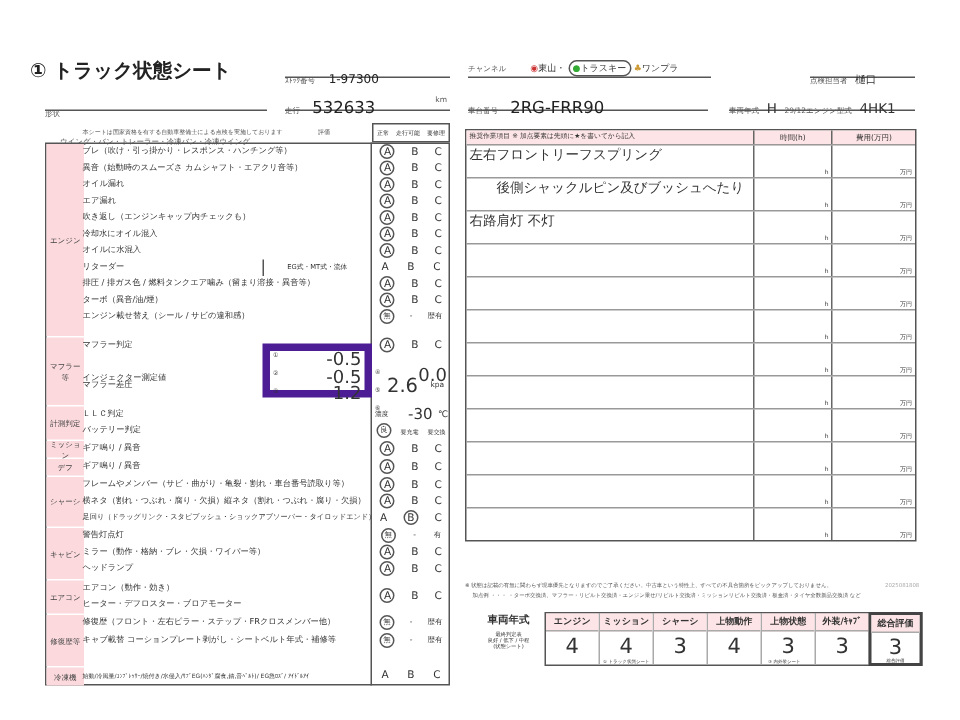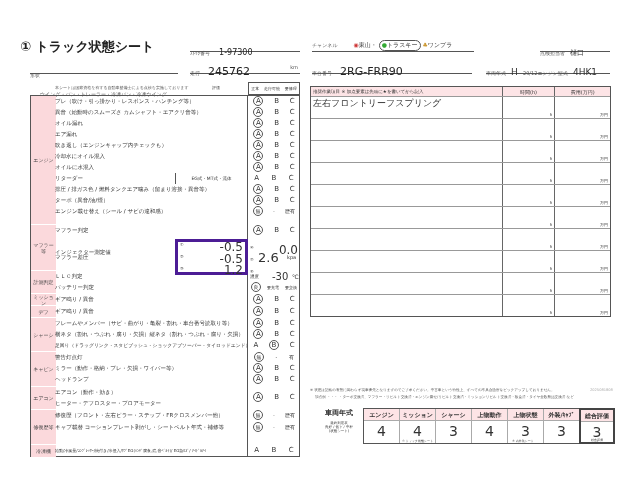--- a/index.html
+++ b/index.html
@@ -47,21 +47,21 @@
   <span class="lbl">点検担当者</span>
   <span style="font-size:7px">樋口</span>
 </div>
 
 <div class="abs ul" style="left:30px;top:62px;width:148px;height:12px">
   <span class="lbl">形状</span>
   <span class="smallrow" style="margin-left:10px">ウイング・バン・トレーラー・冷凍バン・冷凍ウイング</span>
 </div>
 <div class="abs ul" style="left:190px;top:60px;width:110px;height:14px">
   <span class="lbl">走行</span>
-  <span class="val" style="margin-left:3px">245762</span>
+  <span class="val" style="margin-left:3px">532633</span>
   <span class="lbl" style="position:absolute;right:2px;top:4px">km</span>
 </div>
 <div class="abs ul" style="left:312px;top:60px;width:160px;height:14px">
   <span class="lbl">車台番号</span>
   <span class="val" style="margin-left:3px">2RG-FRR90</span>
 </div>
 <div class="abs ul" style="left:486px;top:60px;width:124px;height:14px;white-space:nowrap">
   <span class="lbl">車両年式</span>
   <span style="font-size:9px">H</span>
   <span class="lbl">29/12</span><span class="lbl">エンジン型式</span>
@@ -190,21 +190,21 @@
       </span>
     </div>
   <div class="row" style="top:156px">
       <span class="item">マフラー差圧</span>
       <span style="position:absolute;left:228px;font-size:13px;line-height:12px">2.6</span>
       <span style="position:absolute;left:257px;font-size:5px">kpa</span>
     </div>
   <div class="row" style="top:151px">
       <span class="item">インジェクター測定値</span>
     </div>
-  <div class="abs" style="left:145px;top:143px;width:73px;height:36px;border:3px solid #4c1d95">
+  <div class="abs" style="left:145px;top:133px;width:73px;height:36px;border:5px solid #4c1d95">
     <div style="position:absolute;left:2px;top:0;font-size:4px">①</div>
     <div style="position:absolute;right:2px;top:-2px;font-size:12px">-0.5</div>
     <div style="position:absolute;left:2px;top:12px;font-size:4px">②</div>
     <div style="position:absolute;right:2px;top:10px;font-size:12px">-0.5</div>
     <div style="position:absolute;left:2px;top:24px;font-size:4px">③</div>
     <div style="position:absolute;right:2px;top:21px;font-size:12px">1.2</div>
   </div>
   <div class="abs" style="left:218px;top:149px;width:52px;height:36px">
     <div style="position:absolute;left:2px;top:0;font-size:4px">④</div>
     <div style="position:absolute;right:2px;top:-2px;font-size:12px">0.0</div>
@@ -335,20 +335,38 @@
   <div class="rtrow">
       <div class="c1">左右フロントリーフスプリング</div>
       <div class="c2">
         <span class="unit">h</span>
       </div>
       <div class="c3">
         <span class="unit">万円</span>
       </div>
     </div>
   <div class="rtrow">
+      <div class="c1">　　後側シャックルピン及びブッシュへたり</div>
+      <div class="c2">
+        <span class="unit">h</span>
+      </div>
+      <div class="c3">
+        <span class="unit">万円</span>
+      </div>
+    </div>
+  <div class="rtrow">
+      <div class="c1">右路肩灯 不灯</div>
+      <div class="c2">
+        <span class="unit">h</span>
+      </div>
+      <div class="c3">
+        <span class="unit">万円</span>
+      </div>
+    </div>
+  <div class="rtrow">
       <div class="c1"></div>
       <div class="c2">
         <span class="unit">h</span>
       </div>
       <div class="c3">
         <span class="unit">万円</span>
       </div>
     </div>
   <div class="rtrow">
       <div class="c1"></div>

